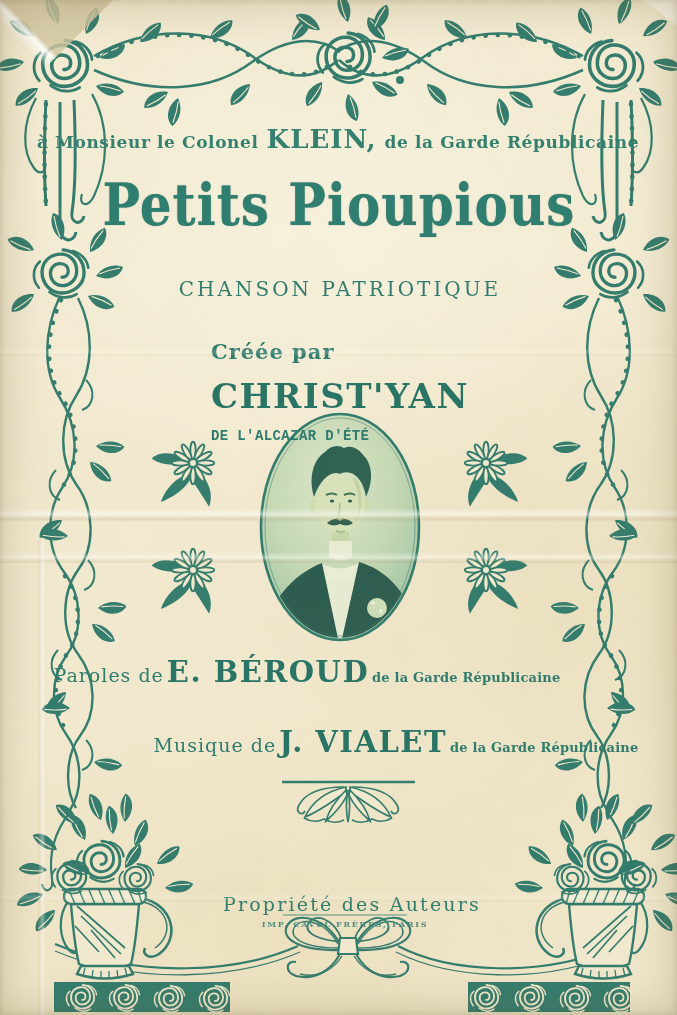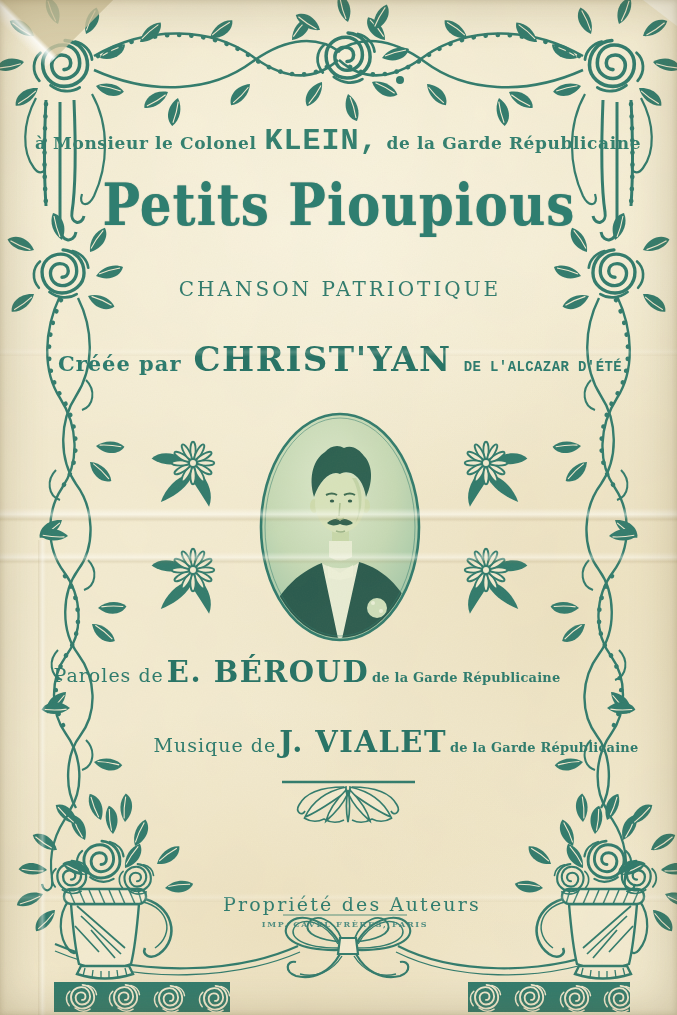--- a/index.html
+++ b/index.html
@@ -24,27 +24,27 @@
   .decor .dc{fill:var(--paper);stroke:var(--ink);stroke-width:1.6;}
   .decor .pf{fill:var(--paper);stroke:var(--ink);stroke-width:1.7;}
   .decor .paperfill{fill:var(--paper);}
   .decor .paperize{stroke:var(--paper);}
   .decor .ph{stroke:none;}
   .content{position:absolute;inset:0;z-index:2;}
   .content p,.content h1{margin:0;position:absolute;white-space:nowrap;}
   .row{display:flex;align-items:baseline;}
   .dedication{top:124px;left:338px;transform:translateX(-50%);gap:8px;
     font-size:17px;font-weight:bold;letter-spacing:.6px;color:#35806f;}
-  .ded-name{font-size:30px;letter-spacing:1px;font-family:Liberation Mono, monospace;}
+  .ded-name{font-size:26px;letter-spacing:1px;}
   .title{top:170px;left:339px;transform:translate(-50%,0) scaleY(1.16);transform-origin:top center;
     font-size:50px;font-weight:bold;letter-spacing:1px;color:#2f7e70;
     text-shadow:0 0 1px rgba(24,80,68,.55);}
   .subtitle{top:277px;left:340px;transform:translateX(-50%);
     font-size:20px;letter-spacing:3px;color:#337c6d;}
-  .creation{top:339px;left:340px;transform:translateX(-50%);gap:12px;color:#2f7c6e;}
+  .creation{top:339px;left:340px;transform:translateX(-50%);gap:12px;color:#2f7c6e;flex-direction:column;}
   .cr-prefix{font-size:21px;font-weight:bold;letter-spacing:1px;}
   .cr-name{font-size:34px;font-weight:bold;letter-spacing:1.5px;color:#2a7466;}
   .cr-venue{font-size:14px;font-weight:bold;letter-spacing:.4px;font-family:Liberation Mono, monospace;}
   .credit{color:#307c6d;gap:3px;}
   .credit .c-prefix{font-size:19px;letter-spacing:1px;}
   .credit .c-name{font-size:29px;font-weight:bold;letter-spacing:1.5px;color:#2a7466;}
   .credit .c-affil{font-size:13px;font-weight:bold;letter-spacing:.2px;}
   .lyrics{top:655px;left:307px;transform:translateX(-50%);}
   .music{top:725px;left:396px;transform:translateX(-50%);}
   .property{top:893px;left:352px;transform:translateX(-50%);

